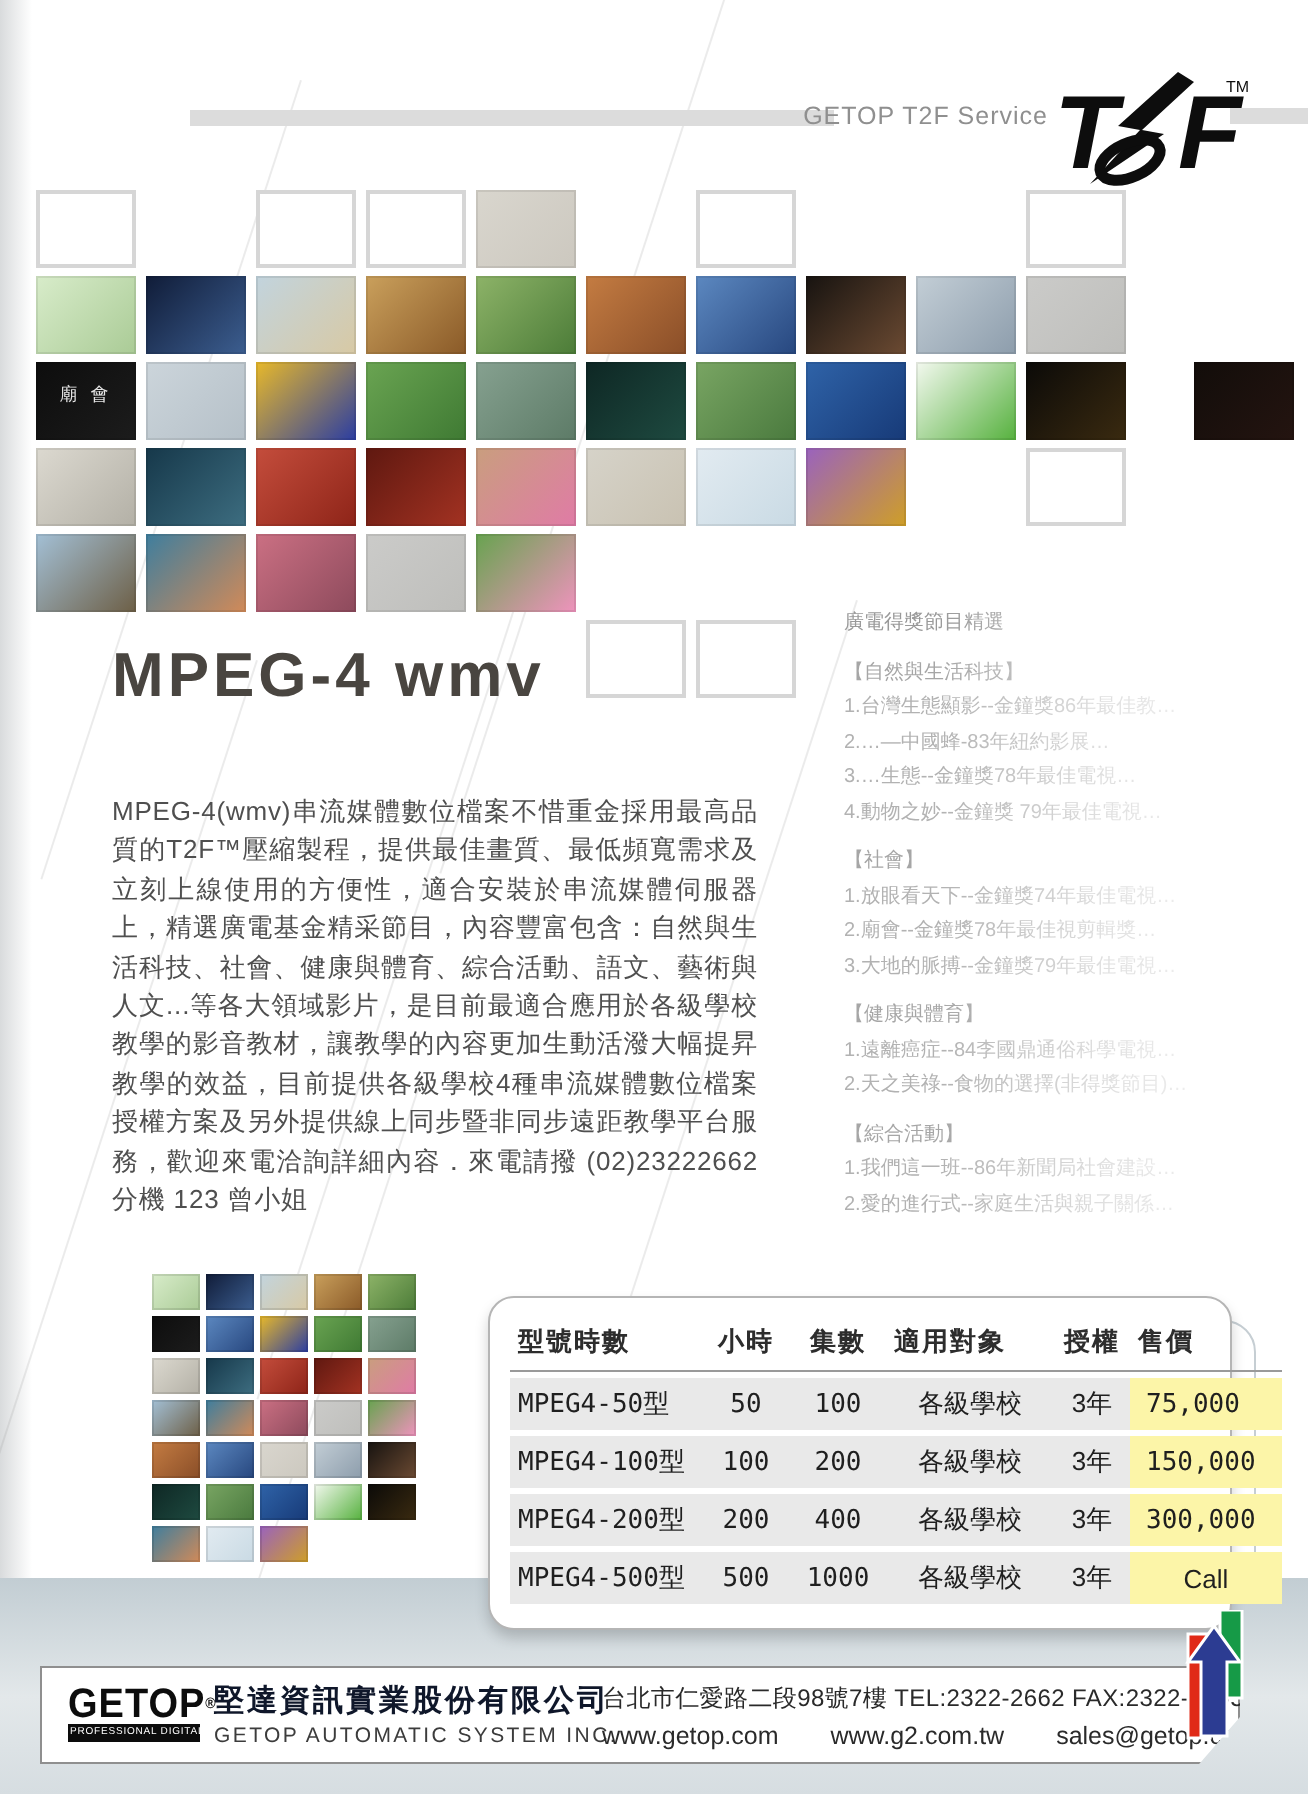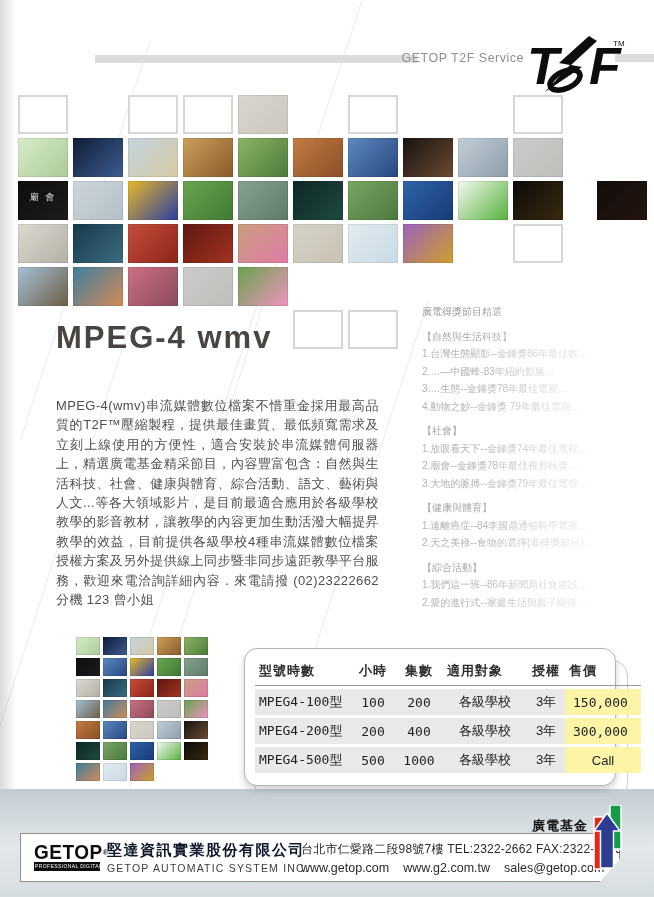--- a/index.html
+++ b/index.html
@@ -71,21 +71,21 @@
   .getop-word{font-size:19px;font-weight:bold;letter-spacing:.5px;color:#0c0c0c;
     transform:scaleY(1.08);line-height:16px;}
   .getop-word .reg{font-size:7px;vertical-align:top;}
   .getop-bar{margin-top:1px;background:#0c0c0c;color:#fff;font-size:5px;letter-spacing:.4px;
     text-align:center;padding:2px 1px;line-height:5px;white-space:nowrap;overflow:hidden;}
   .company{margin-left:7px;width:172px;}
   .company-zh{font-size:15px;font-weight:bold;color:#0f172a;letter-spacing:1.5px;white-space:nowrap;}
   .company-en{font-size:10.5px;color:#3c3c3c;letter-spacing:1.2px;white-space:nowrap;margin-top:2px;}
   .contact{margin-left:22px;}
   .contact-line1{font-size:12px;color:#2a2a2a;white-space:nowrap;letter-spacing:.2px;}
-  .contact-line2{font-size:12.5px;color:#2a2a2a;white-space:nowrap;margin-top:3px;display:flex;gap:14px;}
+  .contact-line2{font-size:12.5px;color:#2a2a2a;white-space:nowrap;margin-top:3px;display:flex;gap:26px;}
   .arrow-logo{position:absolute;left:592px;top:805px;z-index:5;}
 </style>
 </head>
 <body>
 
 <div id="page">
 
   <div class="edge-grad"></div>
   <div class="diag" style="left:150px;top:40px;height:420px;"></div>
   <div class="diag" style="left:368px;top:-20px;height:480px;"></div>
@@ -231,20 +231,28 @@
             <th>型號時數</th>
             <th class="c">小時</th>
             <th class="c">集數</th>
             <th>適用對象</th>
             <th class="c">授權</th>
             <th>售價</th>
           </tr>
         </thead>
       <tbody id="priceBody">
           <tr>
+            <td class="mono">MPEG4-50型</td>
+            <td class="mono c">50</td>
+            <td class="mono c">100</td>
+            <td class="c">各級學校</td>
+            <td class="c">3年</td>
+            <td class="price">75,000</td>
+          </tr>
+          <tr>
             <td class="mono">MPEG4-100型</td>
             <td class="mono c">100</td>
             <td class="mono c">200</td>
             <td class="c">各級學校</td>
             <td class="c">3年</td>
             <td class="price">150,000</td>
           </tr>
           <tr>
             <td class="mono">MPEG4-200型</td>
             <td class="mono c">200</td>
@@ -259,21 +267,20 @@
             <td class="mono c">1000</td>
             <td class="c">各級學校</td>
             <td class="c">3年</td>
             <td class="price center">Call</td>
           </tr>
         </tbody>
     </table>
   </div>
 
   <div class="band"></div>
-  <div class="fund-label">廣電基金</div>
 
   <div class="footer-bar">
     <div class="getop-logo">
       <div class="getop-word"><span>GETOP</span><span class="reg">®</span></div>
       <div class="getop-bar">PROFESSIONAL DIGITAL VIDEO</div>
     </div>
     <div class="company">
       <div class="company-zh">堅達資訊實業股份有限公司</div>
       <div class="company-en">GETOP AUTOMATIC SYSTEM INC.</div>
     </div>

